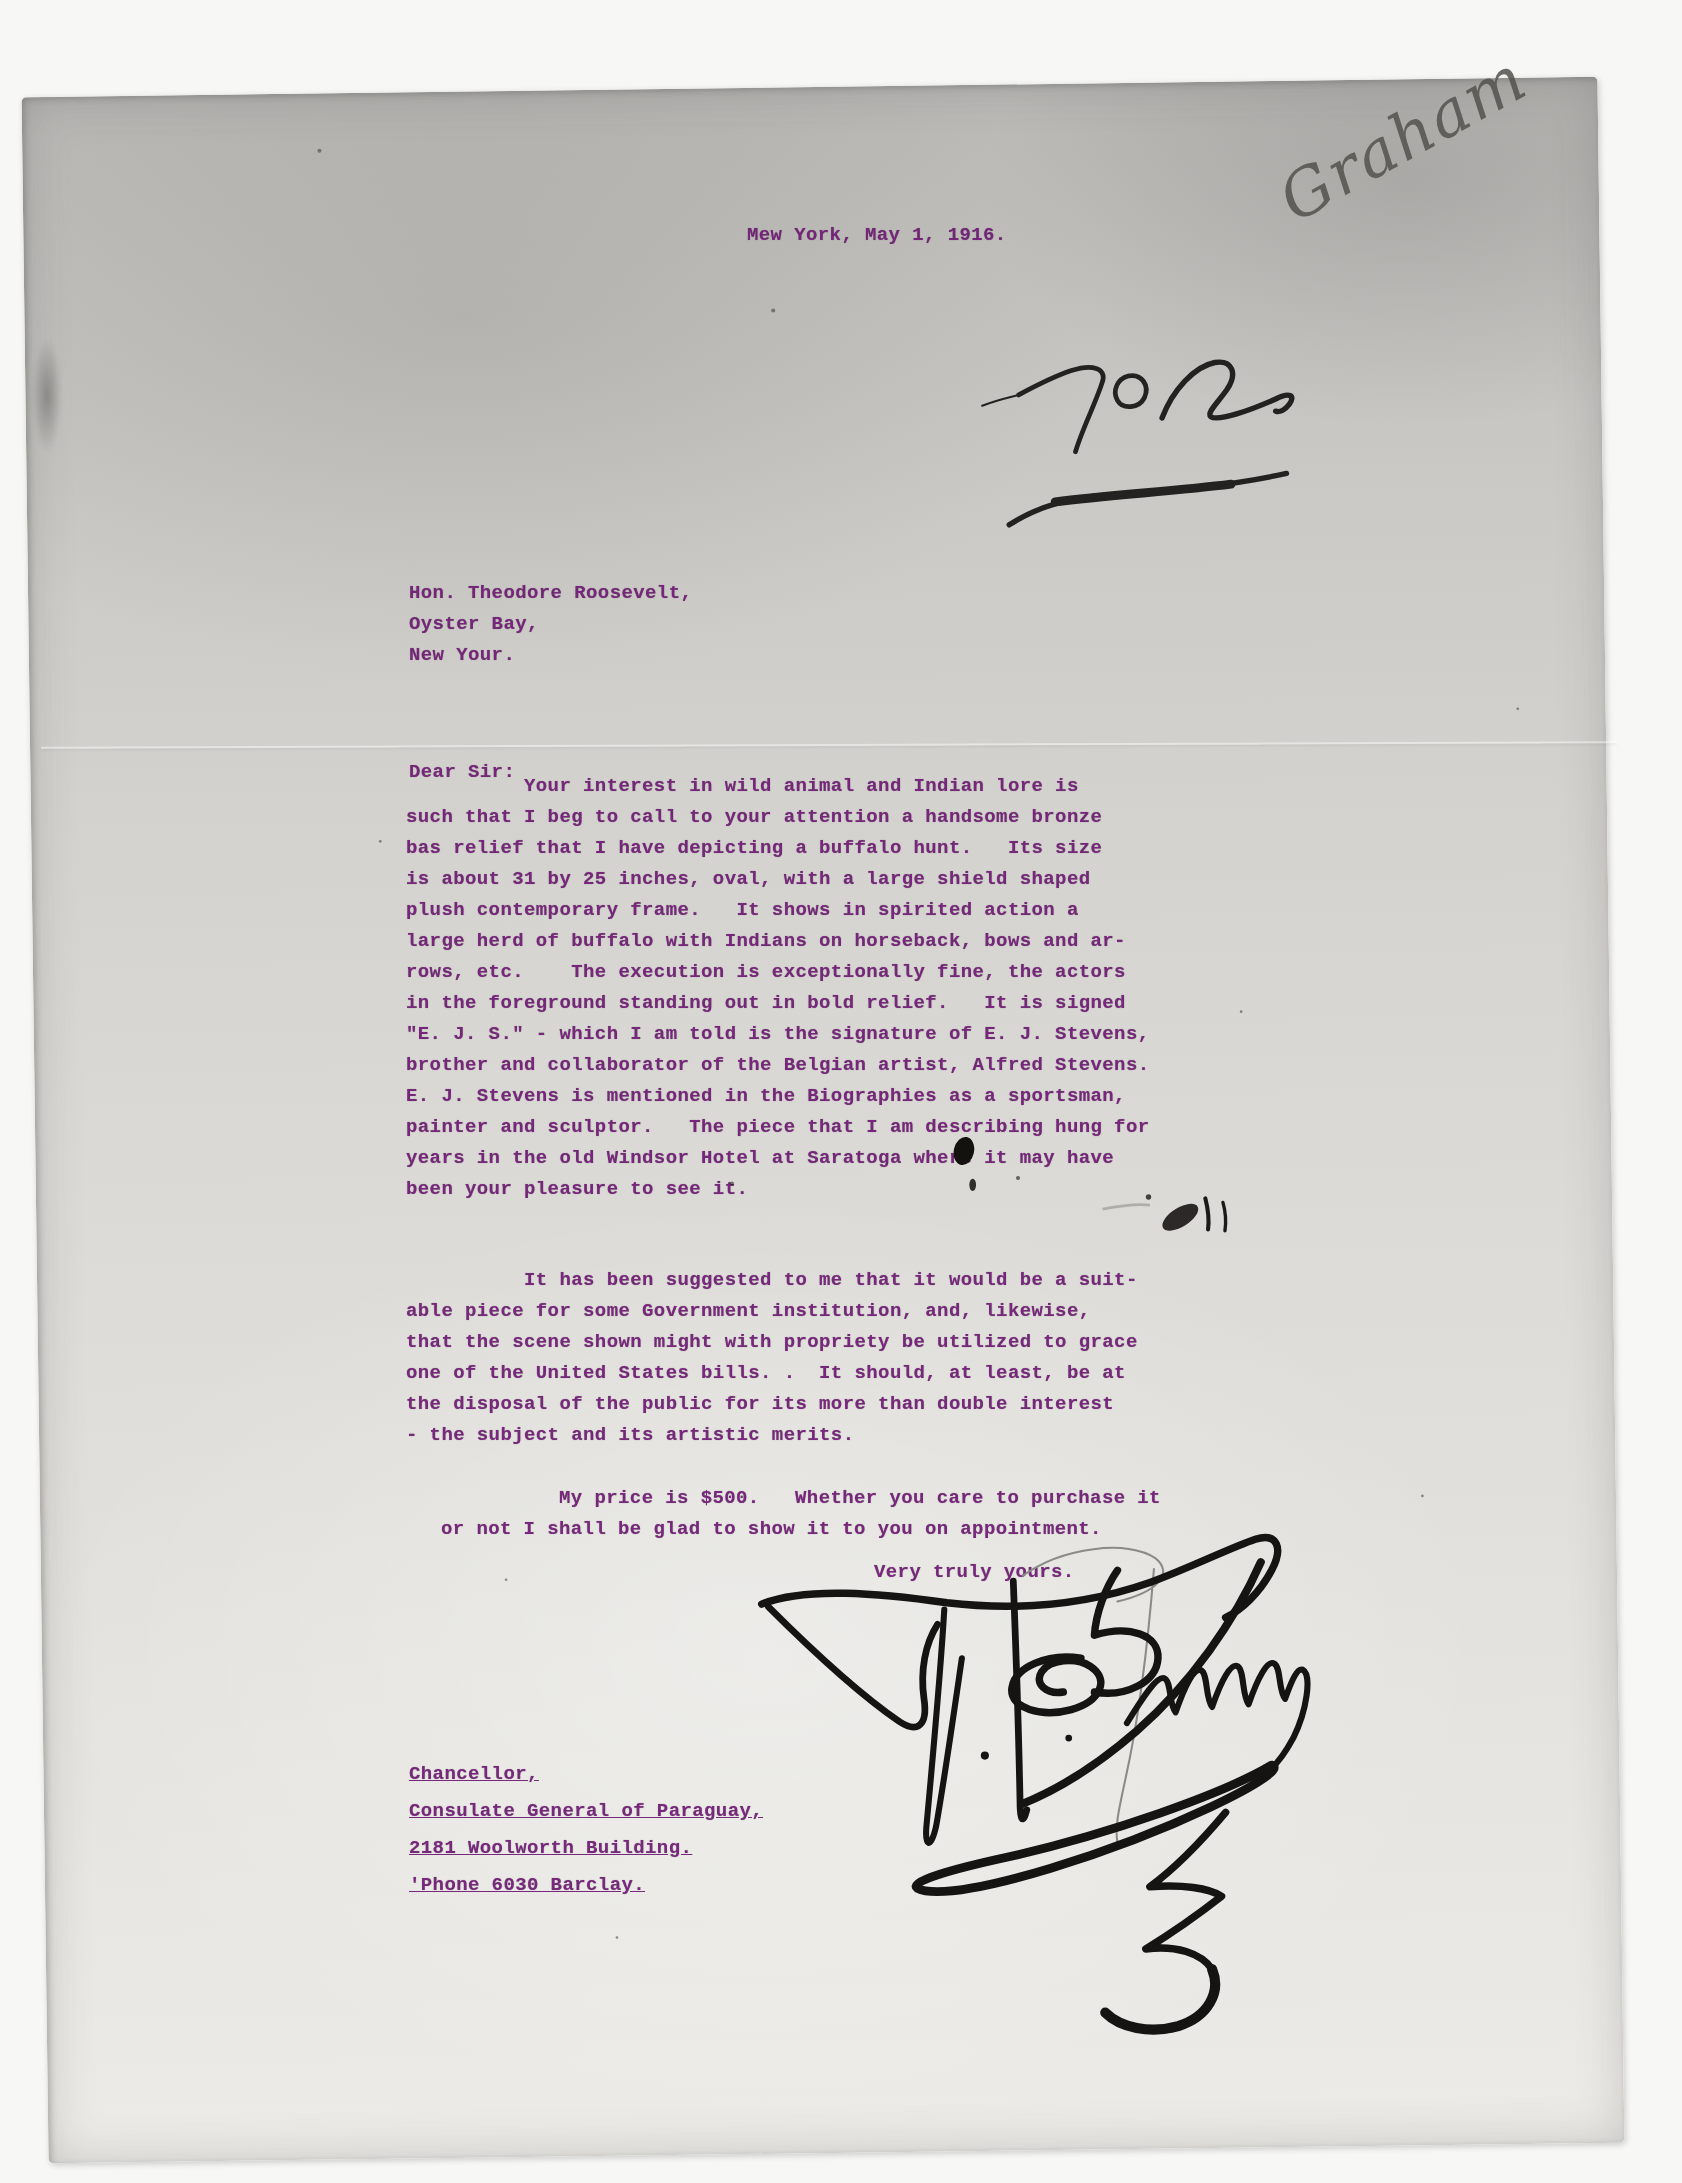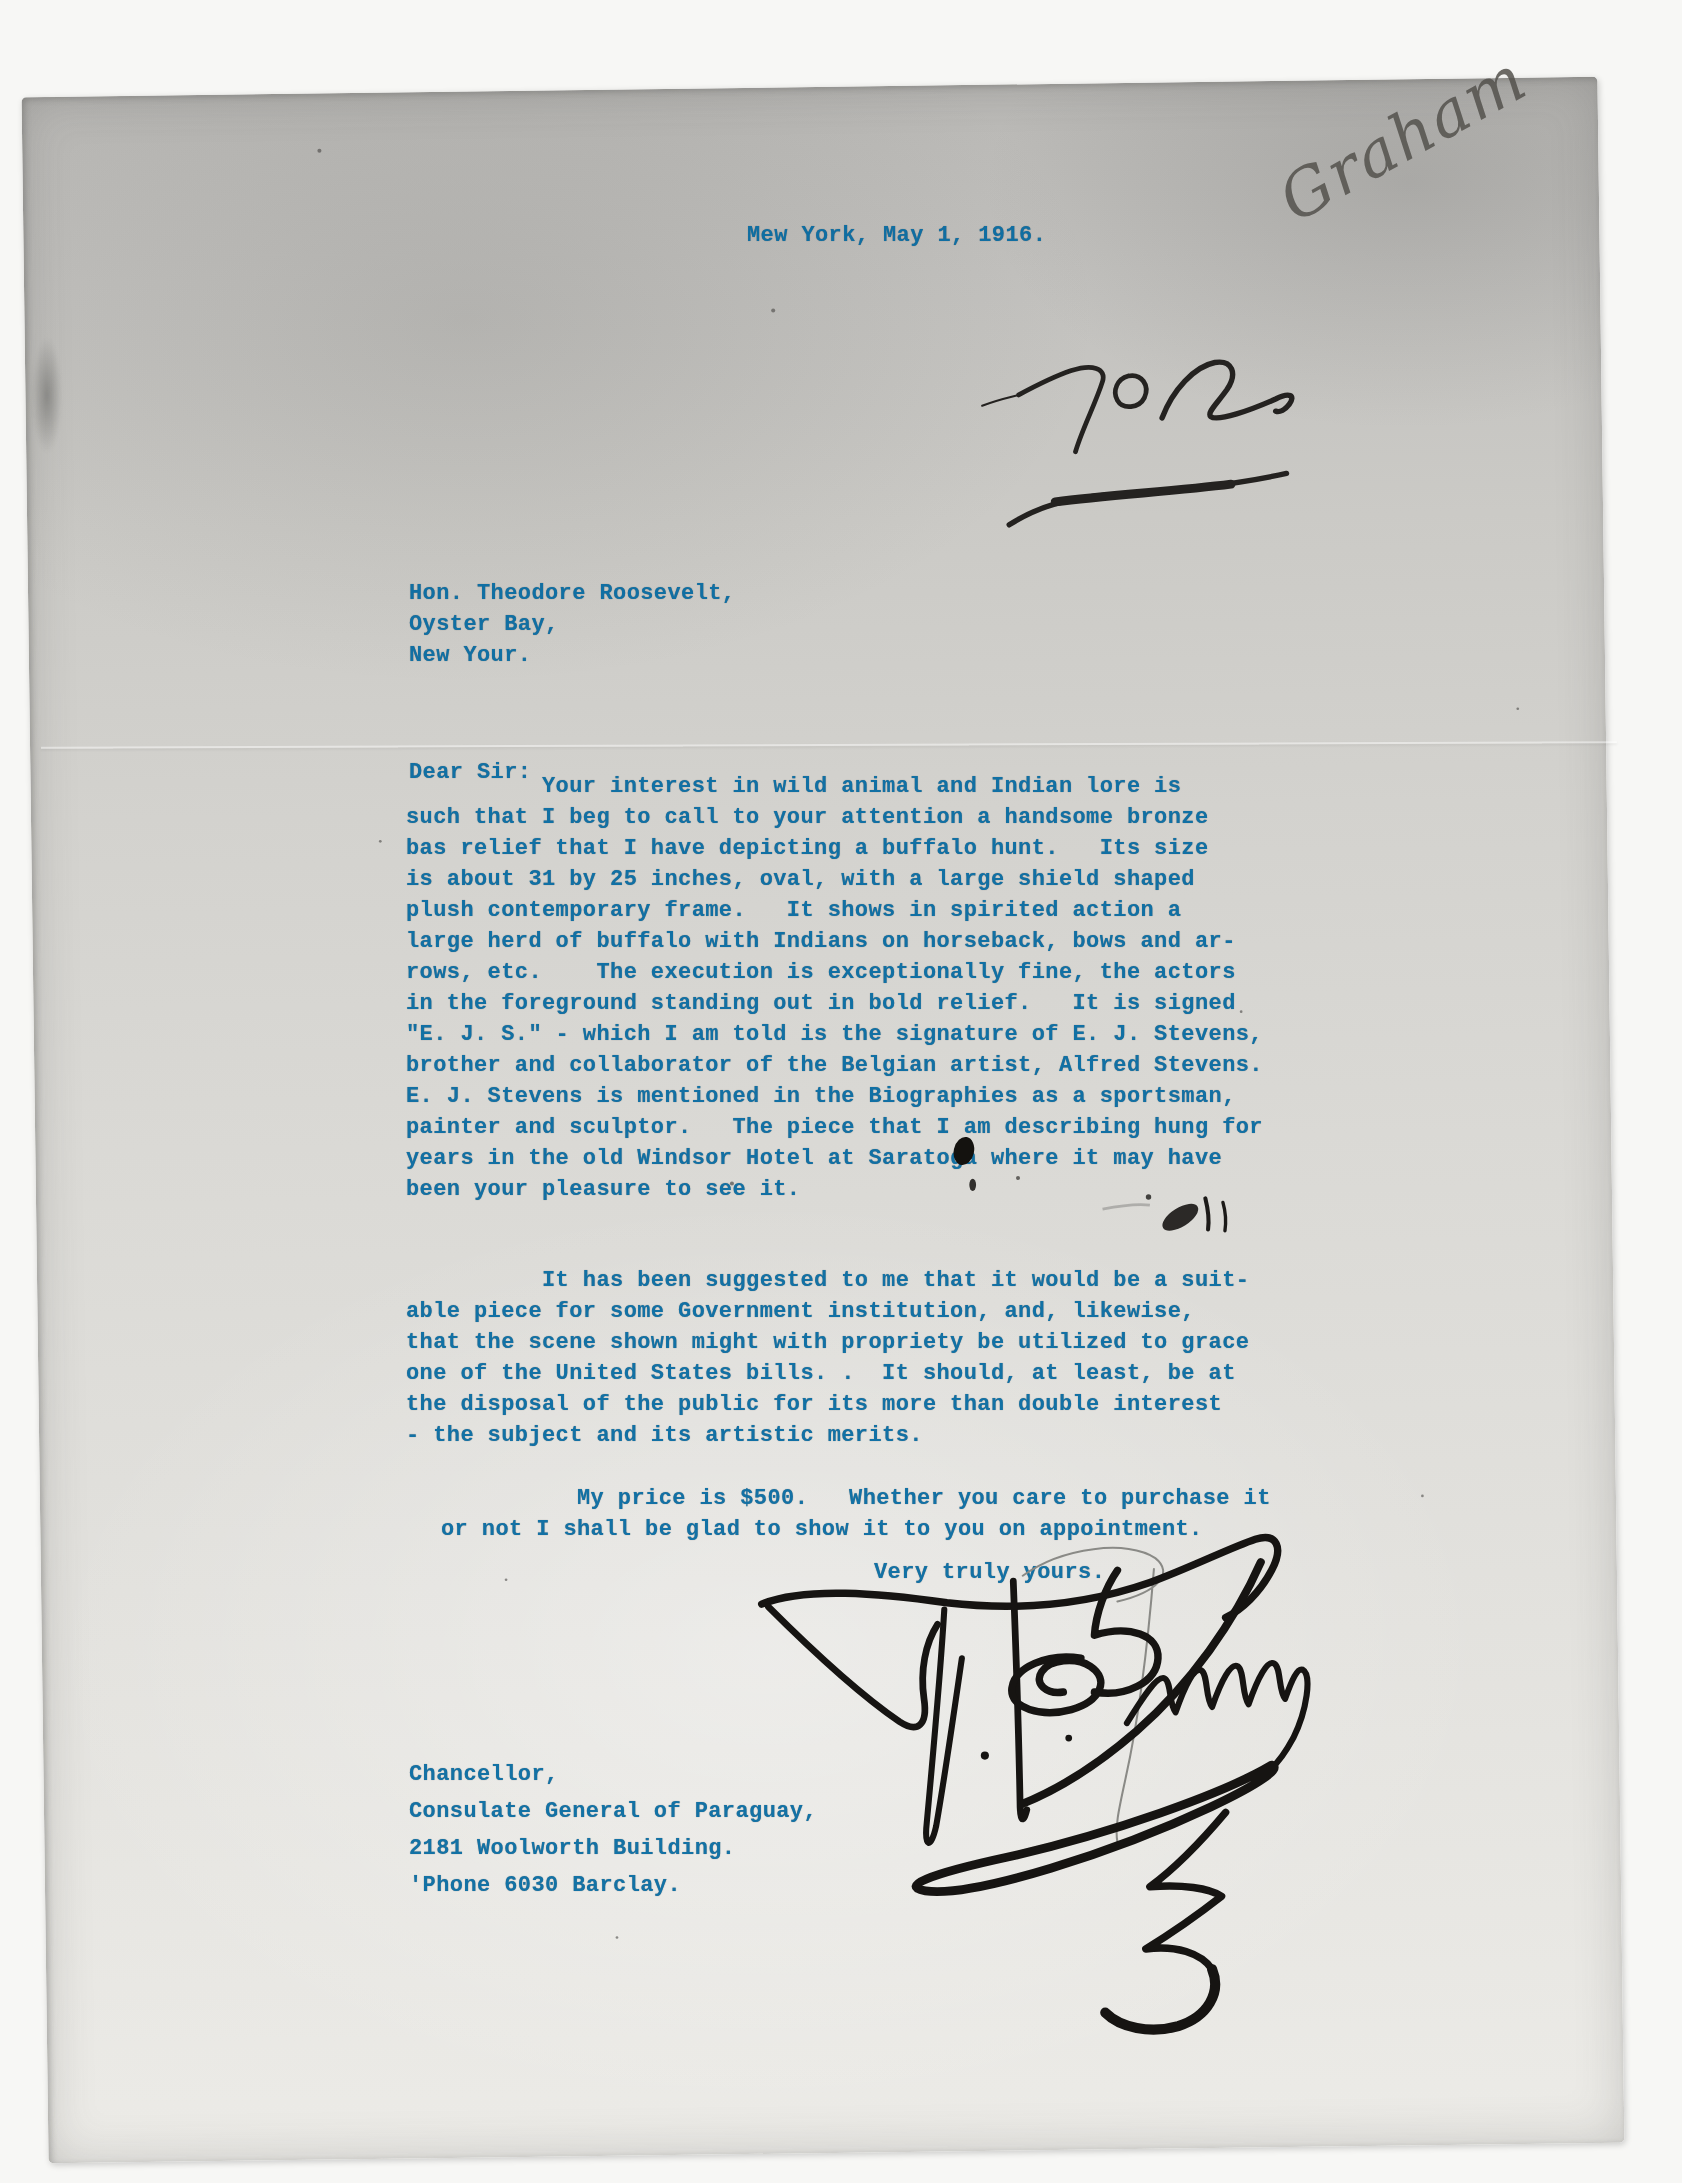--- a/index.html
+++ b/index.html
@@ -30,22 +30,22 @@
     transform:rotate(-0.2deg);
   }
   .edge-smudge{
     position:absolute;left:32px;top:338px;width:30px;height:115px;
     background:radial-gradient(closest-side, rgba(55,55,53,0.38), transparent);
     filter:blur(1.4px);
   }
   .content{position:absolute;inset:0;}
   .typed{
     position:absolute;
-    color:#0369a1;
-    font-size:22px;font-weight:bold;letter-spacing:0.4px;
+    color:#701a75;
+    font-size:19px;font-weight:bold;letter-spacing:0.4px;
     white-space:pre;line-height:31px;
     text-shadow:0 0 1px rgba(52,50,46,0.55);
     opacity:0.93;
   }
   .typed .tline{height:31px;}
   .sender-block{line-height:37px;}
   .sender-block .tline{height:37px;}
   .overlay-svg{position:absolute;inset:0;pointer-events:none;}
 </style>
 </head>
@@ -65,21 +65,21 @@
     <div class="typed" style="left:409px;top:709px;margin-top:48px;">Dear Sir:</div>
 
     <div class="typed" style="left:406px;top:771px;"><div class="tline">          Your interest in wild animal and Indian lore is</div><div class="tline">such that I beg to call to your attention a handsome bronze</div><div class="tline">bas relief that I have depicting a buffalo hunt.   Its size</div><div class="tline">is about 31 by 25 inches, oval, with a large shield shaped</div><div class="tline">plush contemporary frame.   It shows in spirited action a</div><div class="tline">large herd of buffalo with Indians on horseback, bows and ar-</div><div class="tline">rows, etc.    The execution is exceptionally fine, the actors</div><div class="tline">in the foreground standing out in bold relief.   It is signed</div><div class="tline">"E. J. S." - which I am told is the signature of E. J. Stevens,</div><div class="tline">brother and collaborator of the Belgian artist, Alfred Stevens.</div><div class="tline">E. J. Stevens is mentioned in the Biographies as a sportsman,</div><div class="tline">painter and sculptor.   The piece that I am describing hung for</div><div class="tline">years in the old Windsor Hotel at Saratoga where it may have</div><div class="tline">been your pleasure to see it.</div></div>
 
     <div class="typed" style="left:406px;top:1265px;"><div class="tline">          It has been suggested to me that it would be a suit-</div><div class="tline">able piece for some Government institution, and, likewise,</div><div class="tline">that the scene shown might with propriety be utilized to grace</div><div class="tline">one of the United States bills. .  It should, at least, be at</div><div class="tline">the disposal of the public for its more than double interest</div><div class="tline">- the subject and its artistic merits.</div></div>
 
     <div class="typed" style="left:406px;top:1483px;margin-left:35px;"><div class="tline">          My price is $500.   Whether you care to purchase it</div><div class="tline">or not I shall be glad to show it to you on appointment.</div></div>
 
     <div class="typed" style="left:874px;top:1557px;">Very truly yours.</div>
 
-    <div class="typed sender-block" style="left:409px;top:1756px;"><div class="tline">Chancellor,</div><div class="tline">Consulate General of Paraguay,</div><div class="tline">2181 Woolworth Building.</div><div class="tline">'Phone 6030 Barclay.</div></div>
+    <div class="typed sender-block" style="left:409px;top:1756px;text-decoration:underline;"><div class="tline">Chancellor,</div><div class="tline">Consulate General of Paraguay,</div><div class="tline">2181 Woolworth Building.</div><div class="tline">'Phone 6030 Barclay.</div></div>
 
     <svg class="overlay-svg" width="1683" height="2183" viewBox="0 0 2488 3228">
 
       <text x="1915" y="330" transform="rotate(-29 1915 330)" font-family="DejaVu Serif, serif" font-style="italic" font-size="94" fill="#54524d" opacity="0.85" letter-spacing="3">Graham</text>
 
       <g stroke="#242220" fill="none" stroke-linecap="round" stroke-linejoin="round">
         <path d="M 1452,600 C 1472,592 1490,588 1506,584" stroke-width="3"></path>
         <path d="M 1506,584 C 1532,570 1560,556 1584,548 C 1614,538 1636,544 1630,564 C 1620,596 1600,634 1590,668" stroke-width="7"></path>
         <path d="M 1668,556 C 1652,560 1644,578 1652,592 C 1660,606 1684,604 1692,588 C 1700,570 1688,552 1668,556" stroke-width="7"></path>
         <path d="M 1718,618 C 1734,576 1766,542 1796,536 C 1822,532 1830,552 1814,576 C 1800,596 1784,610 1790,616 C 1800,624 1850,606 1886,590 C 1906,580 1916,584 1906,598 C 1900,606 1892,610 1886,608" stroke-width="8"></path>

